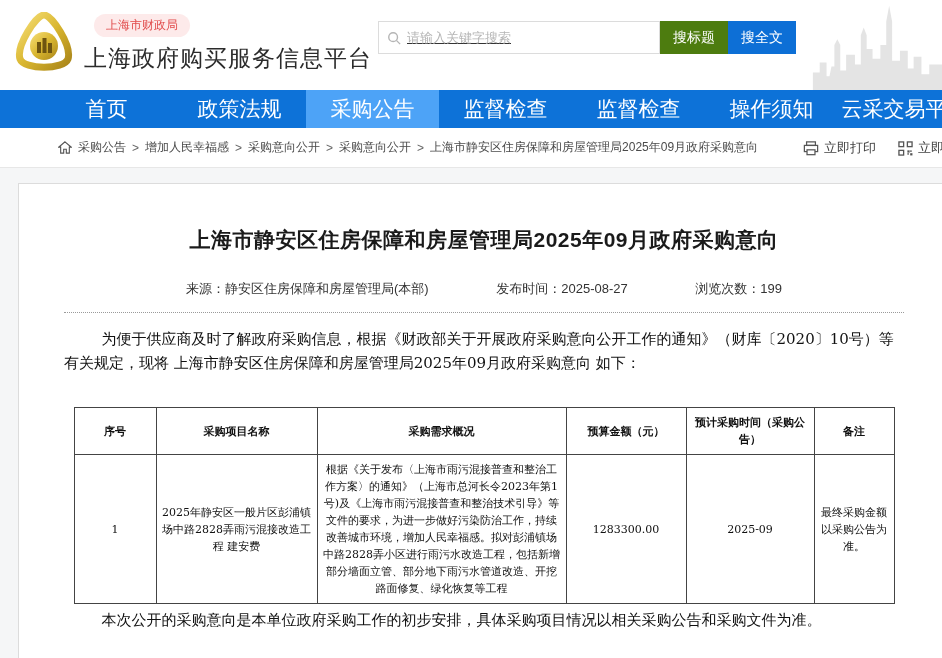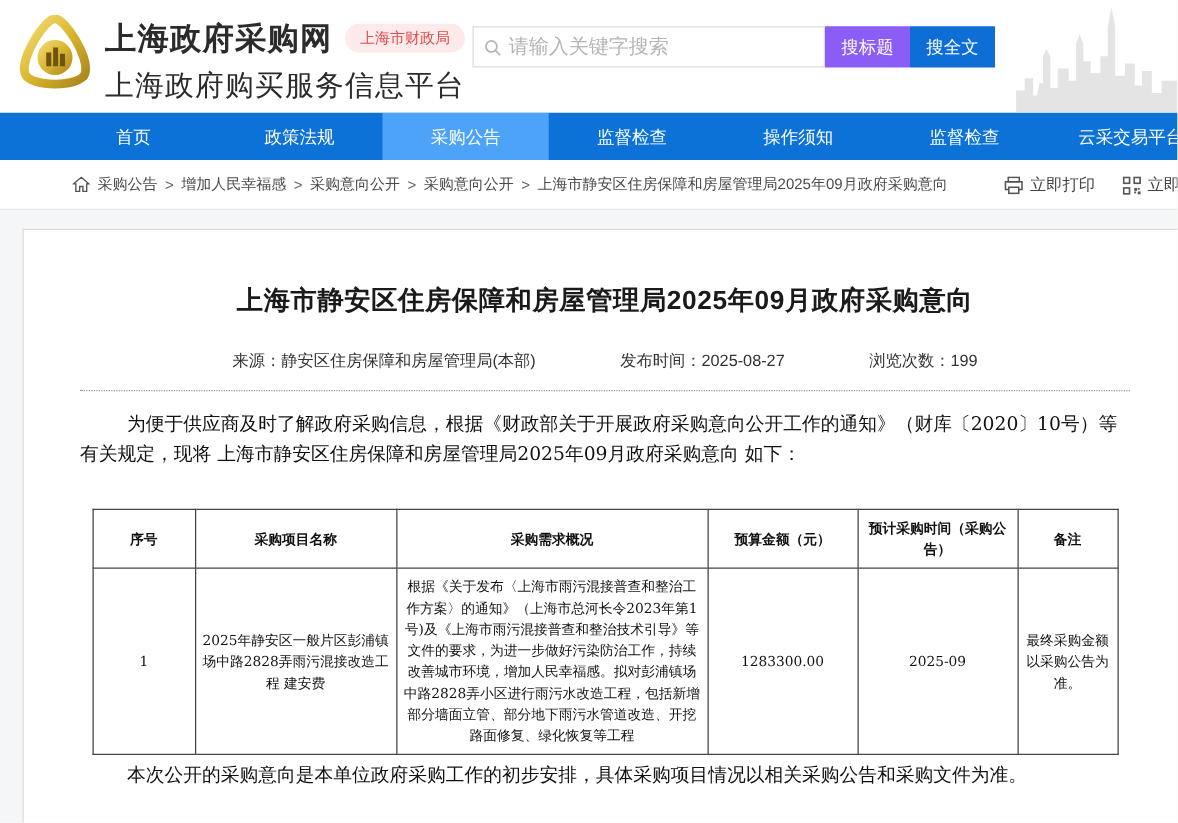--- a/index.html
+++ b/index.html
@@ -11,33 +11,33 @@
   .logo-wrap { position:absolute; left:12px; top:12px; width:64px; height:64px; }
   .brand { position:absolute; left:84px; top:14px; }
   .brand-line1 { display:flex; align-items:center; }
   .site-name { font-size:25px; font-weight:bold; color:#2b2b2b; letter-spacing:1px; }
   .site-badge { margin-left:10px; font-size:12px; color:#e14b4b; background:#fdeaea;
     border-radius:12px; padding:3px 12px; }
   .site-subtitle { font-size:23px; font-weight:normal; color:#2b2b2b; letter-spacing:1px; margin-top:6px; }
   .search-area { position:absolute; left:378px; top:21px; display:flex; height:33px; z-index:3; }
   .search-box { display:flex; align-items:center; width:282px; height:33px;
     border:1px solid #dcdcdc; background:#fff; padding:0 8px; }
-  .search-box input { border:none; outline:none; flex:1; font-size:16px; color:#333;
-    font-family:"Liberation Sans", sans-serif; background:transparent; }
+  .search-box input { border:none; outline:none; flex:1; font-size:13px; color:#333;
+    font-family:"Liberation Sans", sans-serif; background:transparent;text-decoration:underline; }
   .search-box input::placeholder { color:#b5b5b5; }
   .search-btn { width:68px; height:33px; border:none; color:#fff; font-size:14px;
     cursor:pointer; font-family:"Liberation Sans", sans-serif; }
-  .btn-title { background:#8b5cf6; }
+  .btn-title { background:#4d7c0f; }
   .btn-full  { background:#0d6fd6; }
   .skyline { position:absolute; right:0; top:0; height:90px; width:132px; z-index:1; }
 
   
   .main-nav { height:38px; background:#0d72d8; display:flex; padding-left:40px; overflow:hidden; }
   .nav-item { width:133px; height:38px; line-height:38px; text-align:center; color:#fff;
-    font-size:14px; cursor:pointer; flex:0 0 auto; }
+    font-size:21px; cursor:pointer; flex:0 0 auto; }
   .nav-item.active { background:#4da3f7; }
 
   
   .crumb-bar { height:40px; background:#fff; border-bottom:1px solid #e7e7e7;
     display:flex; align-items:center; padding:0 0 0 58px; position:relative; font-size:12px; color:#4a4a4a; }
   .crumb-bar .sep { margin:0 6px; color:#666; }
   .crumb-link { cursor:pointer; }
   .crumb-current { color:#4a4a4a; }
   .home-ico { margin-right:6px; display:inline-flex; }
   .crumb-actions { position:absolute; right:-28px; top:0; height:40px; display:flex; align-items:center; gap:22px; }
@@ -82,21 +82,20 @@
       <circle cx="32" cy="34" r="14" fill="url(#gold)"></circle>
       <g fill="#6e5410">
         <rect x="25" y="30" width="4" height="11"></rect>
         <rect x="30.5" y="26" width="4" height="15"></rect>
         <rect x="36" y="31" width="4" height="10"></rect>
       </g>
     </svg>
   </div>
   <div class="brand">
     <div class="brand-line1">
-      <span class="site-name">上海政府采购网</span>
       <span class="site-badge">上海市财政局</span>
     </div>
     <div class="site-subtitle">上海政府购买服务信息平台</div>
   </div>
 
   <div class="search-area">
     <div class="search-box">
       <span style="display:inline-flex;margin-right:6px;">
         <svg width="14" height="14" viewBox="0 0 16 16">
             <circle cx="7" cy="7" r="5" fill="none" stroke="#b5b5b5" stroke-width="1.6"></circle>
@@ -113,22 +112,22 @@
     <path fill="#e4e4e4" d="M0 92 L0 74 L7 74 L7 64 L14 64 L14 78 L17 78 L19 68 L22 68 L22 46 L25 40 L28 46 L28 72 L34 72 L34 56 L43 56 L43 66 L49 66 L49 36 L52 28 L55 36 L55 50 L61 50 L61 60 L69 60 L69 46 L75 46 L75 22 L78 6 L81 22 L81 62 L89 62 L89 52 L97 52 L97 70 L103 70 L103 58 L111 58 L111 76 L119 76 L119 66 L132 66 L132 92 Z"></path>
     <circle cx="52" cy="24" r="2.6" fill="#ffffff"></circle>
   </svg>
 </header>
 
 <nav class="main-nav">
   <div class="nav-item">首页</div>
   <div class="nav-item">政策法规</div>
   <div class="nav-item active">采购公告</div>
   <div class="nav-item">监督检查</div>
+  <div class="nav-item">监督检查</div>
   <div class="nav-item">操作须知</div>
-  <div class="nav-item">监督检查</div>
   <div class="nav-item">云采交易平台</div>
 </nav>
 
 <div class="crumb-bar">
   <span class="home-ico">
     <svg width="14" height="13" viewBox="0 0 16 15">
         <path d="M8 1 L15 7 L13 7 L13 14 L9.5 14 L9.5 9.5 L6.5 9.5 L6.5 14 L3 14 L3 7 L1 7 Z" fill="none" stroke="#555" stroke-width="1.3"></path>
       </svg>
   </span>
   <span class="crumb-link">采购公告</span>

